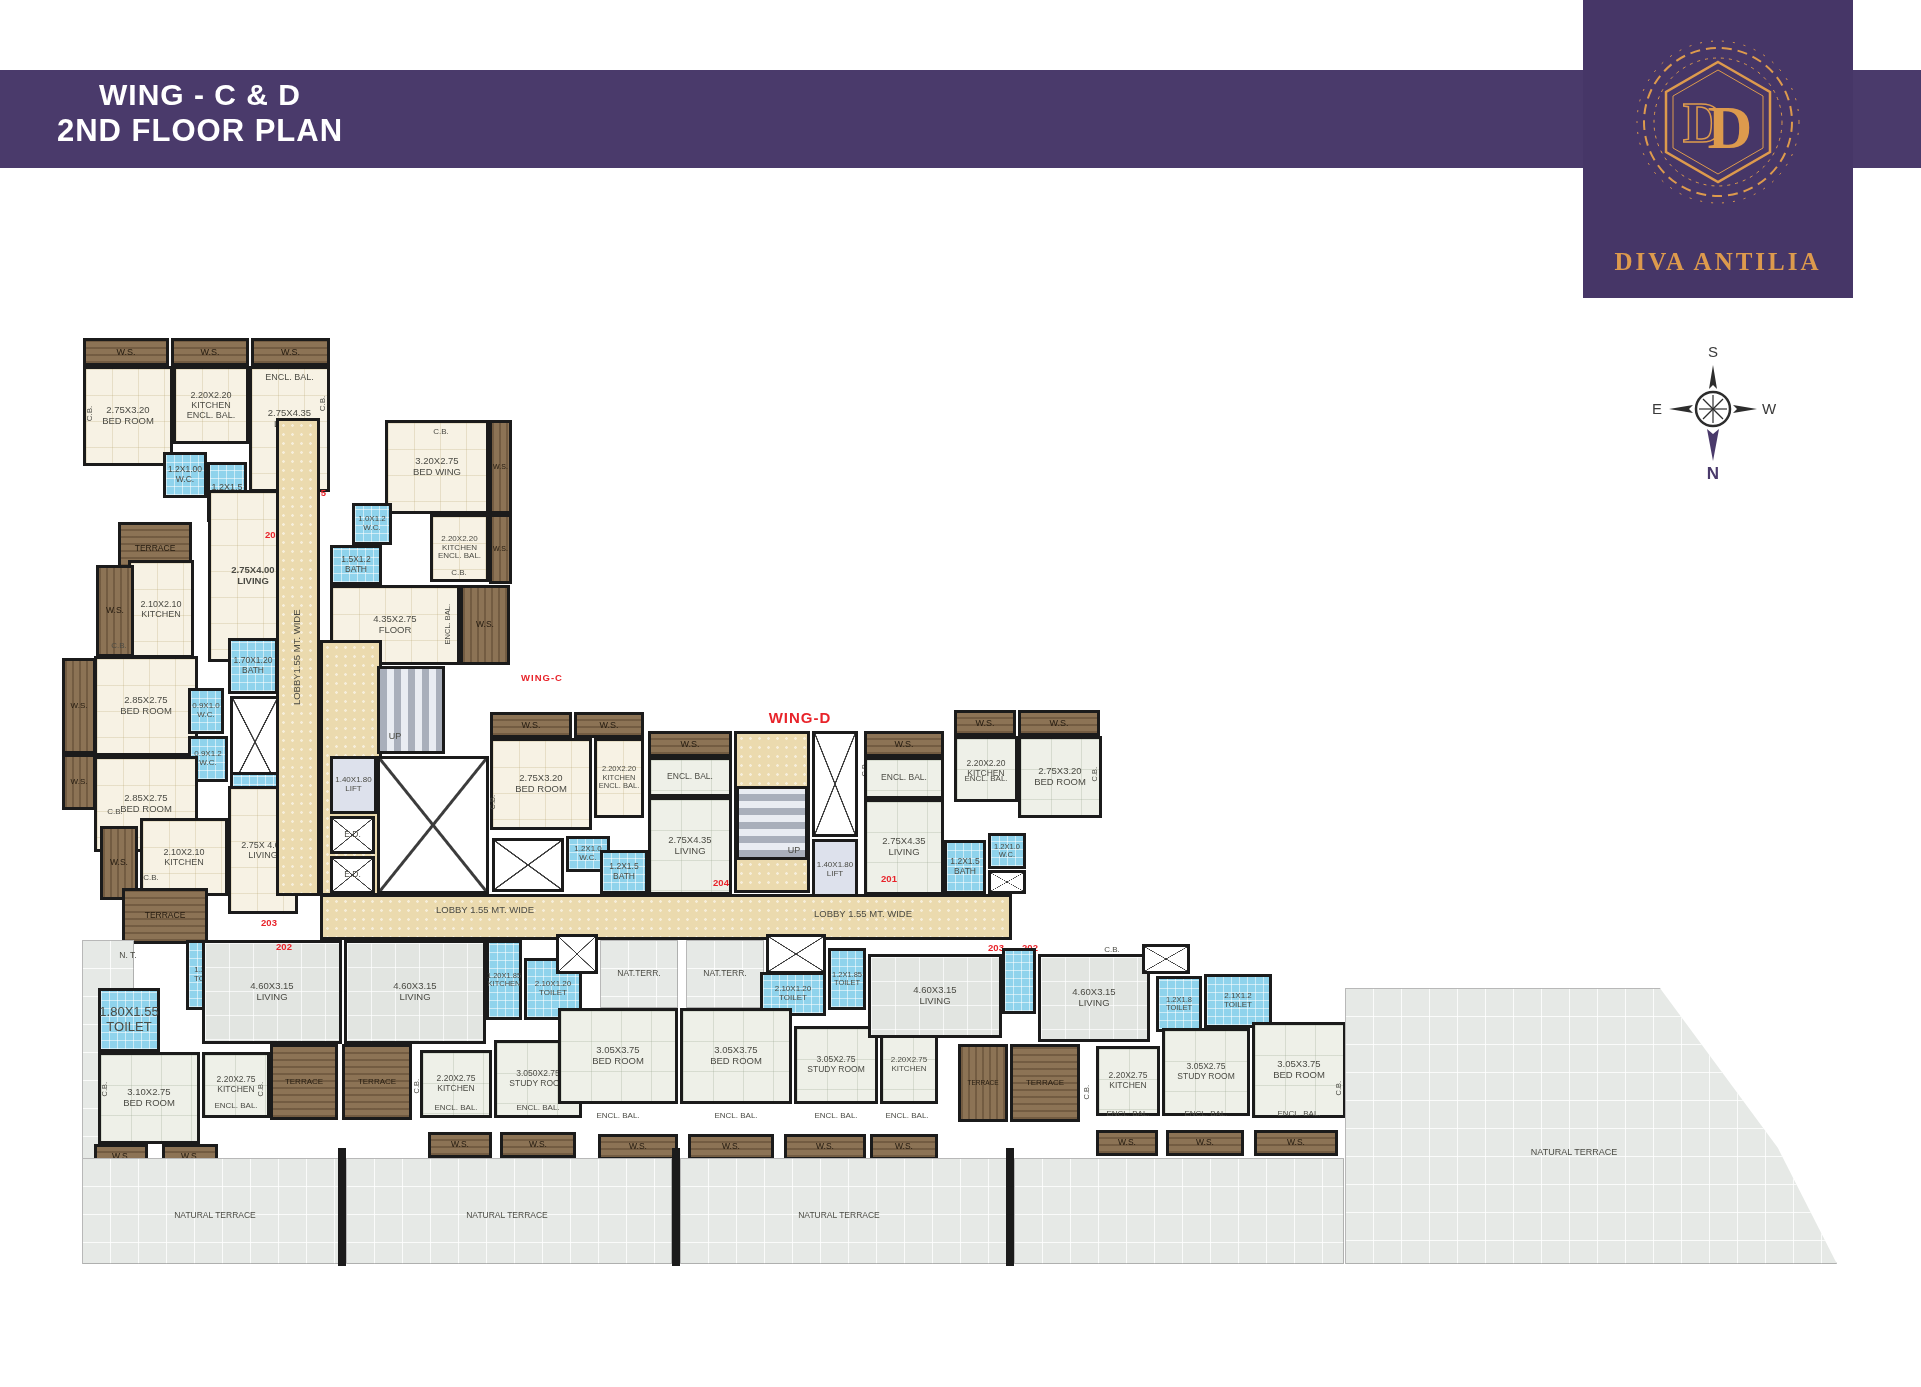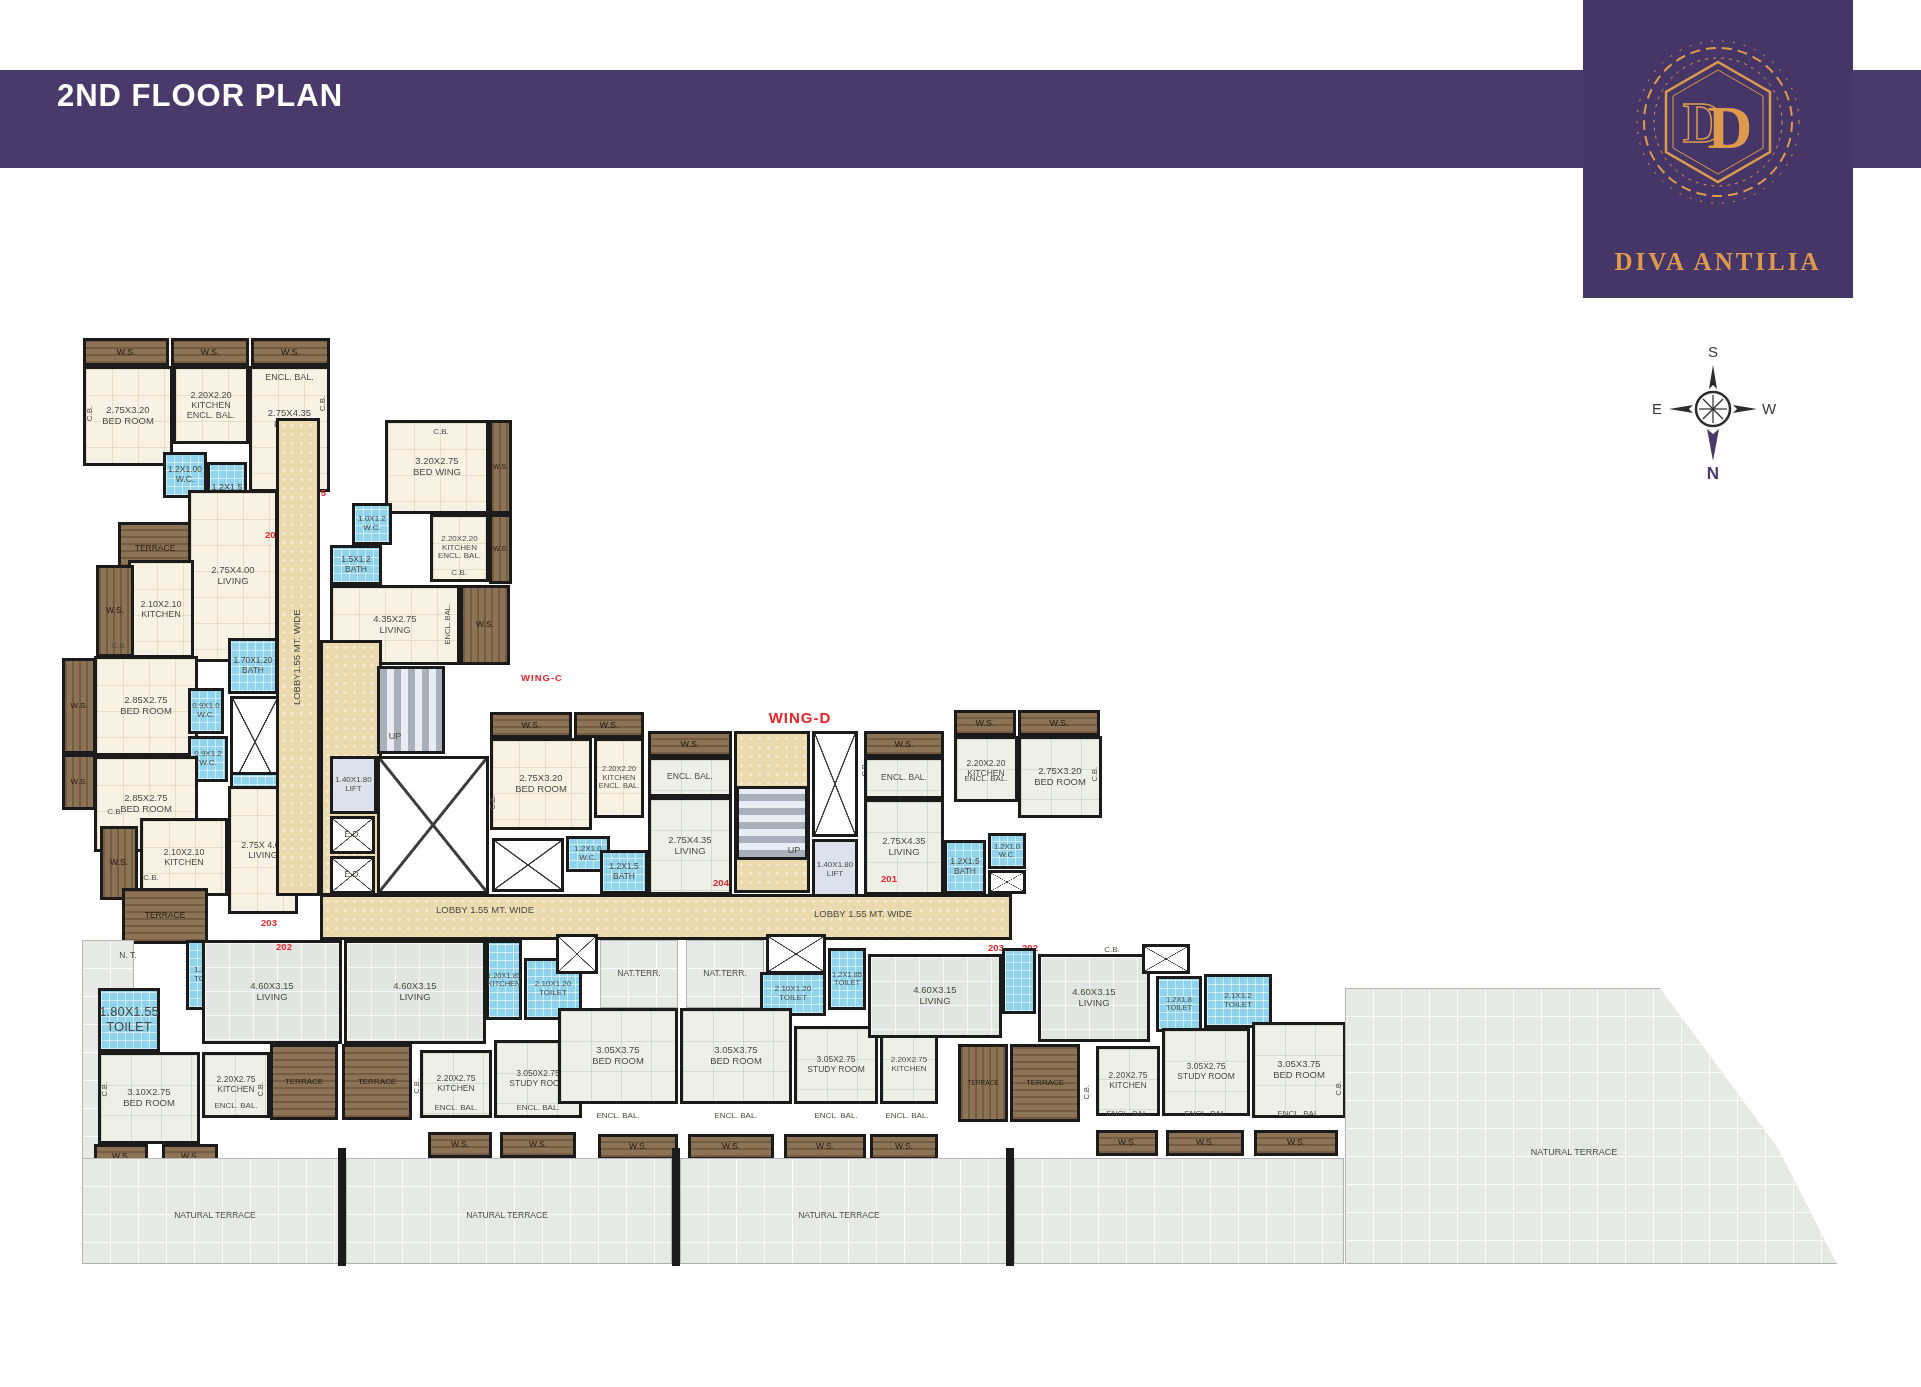--- a/index.html
+++ b/index.html
@@ -62,20 +62,21 @@
   .wing .lbl{color:#e8232a;font-weight:bold;font-size:22px;letter-spacing:1px;}
   .wall{background:#1b1b1b;}
 </style>
 </head>
 <body>
 
 <div id="canvas">
 
   <div id="banner" style="background:#4a3a6b;">
     <div class="ttl">
+      <div class="l1">WING - C &amp; D</div>
       <div class="l2">2ND FLOOR PLAN</div>
     </div>
   </div>
 
   <div id="logobox" style="background:#463667;">
     <svg width="270" height="298" viewBox="0 0 270 298">
       <g fill="none" stroke="#dd9a4d">
         <circle cx="135" cy="122" r="74" stroke-width="2" stroke-dasharray="10 6"></circle>
         <circle cx="135" cy="122" r="64" stroke-width="1" stroke-dasharray="3 5"></circle>
         <circle cx="135" cy="122" r="81" stroke-width="1" stroke-dasharray="2 9"></circle>
@@ -149,21 +150,21 @@
       </div>
       <div class="it shaft" style="left: 246px; top: 496px; width: 38px; height: 32px;">
         <span class="lbl" style="font-size: 8.5px;">E.D.</span>
       </div>
       <div class="it unit" style="left: 303px; top: 486px; width: 30px; height: 14px;">
         <span class="lbl" style="font-size: 9.5px;">205</span>
       </div>
       <div class="it wood" style="left: 118px; top: 522px; width: 74px; height: 54px;">
         <span class="lbl" style="font-size: 8.5px;">TERRACE</span>
       </div>
-      <div class="it tile" style="left: 188px; top: 490px; width: 90px; height: 172px;">
+      <div class="it tile" style="left: 208px; top: 490px; width: 90px; height: 172px; font-weight: bold;">
         <span class="lbl" style="font-size: 9.5px;">2.75X4.00
 LIVING</span>
       </div>
       <div class="it txt" style="left: 140px; top: 575px; width: 42px; height: 12px;">
         <span class="lbl" style="font-size: 8px;">C.B.</span>
       </div>
       <div class="it tile" style="left: 128px; top: 560px; width: 66px; height: 98px;">
         <span class="lbl" style="font-size: 9px;">2.10X2.10
 KITCHEN</span>
       </div>
@@ -257,21 +258,21 @@
 ENCL. BAL.</span>
       </div>
       <div class="it woodv" style="left: 489px; top: 514px; width: 23px; height: 70px;">
         <span class="lbl" style="font-size: 7px;">W.S.</span>
       </div>
       <div class="it txt" style="left: 434px; top: 568px; width: 50px; height: 11px;">
         <span class="lbl" style="font-size: 8px;">C.B.</span>
       </div>
       <div class="it tile" style="left: 330px; top: 585px; width: 130px; height: 80px;">
         <span class="lbl" style="font-size: 9.5px;">4.35X2.75
-LIVING</span>
+FLOOR</span>
       </div>
       <div class="it txt rot" style="left: 437px; top: 585px; width: 22px; height: 78px;">
         <span class="lbl" style="font-size: 7.5px;">ENCL. BAL.</span>
       </div>
       <div class="it woodv" style="left: 460px; top: 585px; width: 50px; height: 80px;">
         <span class="lbl" style="font-size: 8.5px;">W.S.</span>
       </div>
       <div class="it unit" style="left: 328px; top: 646px; width: 30px; height: 14px;">
         <span class="lbl" style="font-size: 9.5px;">206</span>
       </div>

